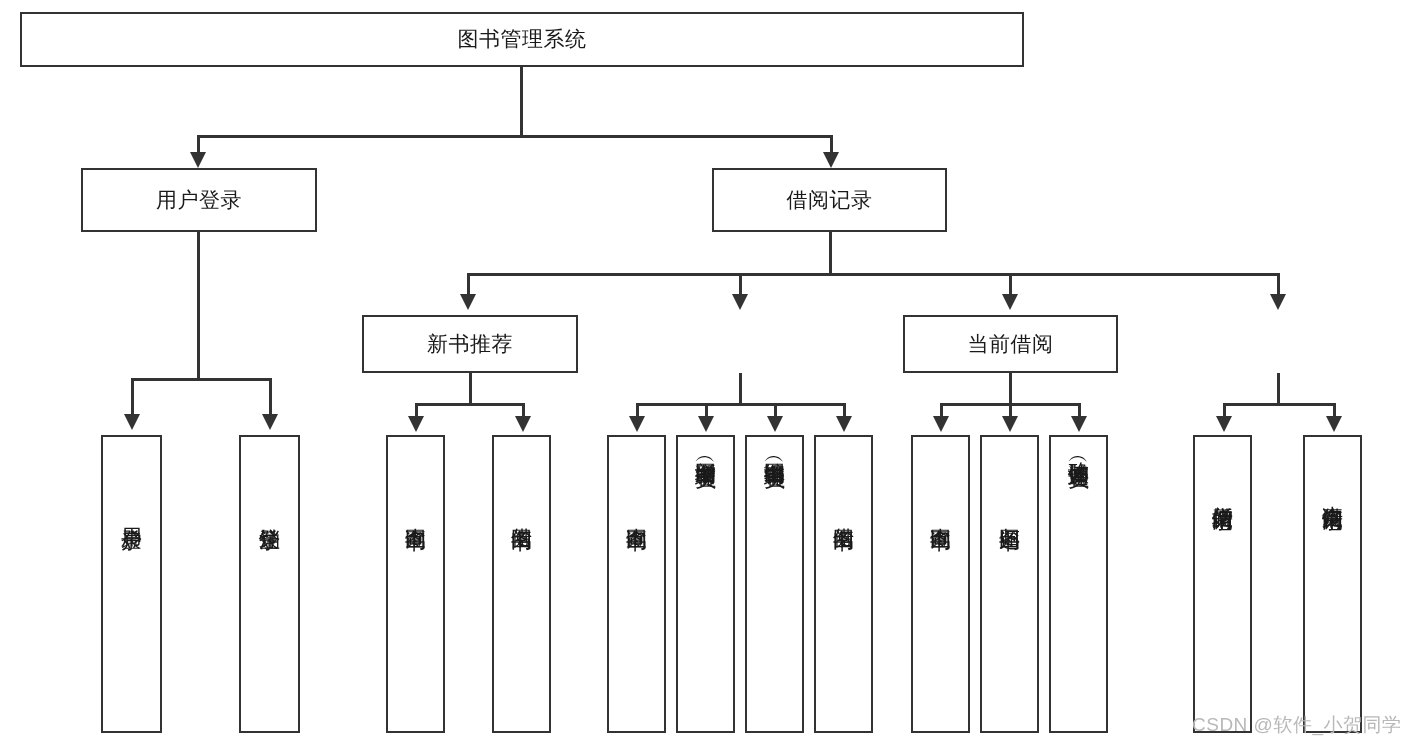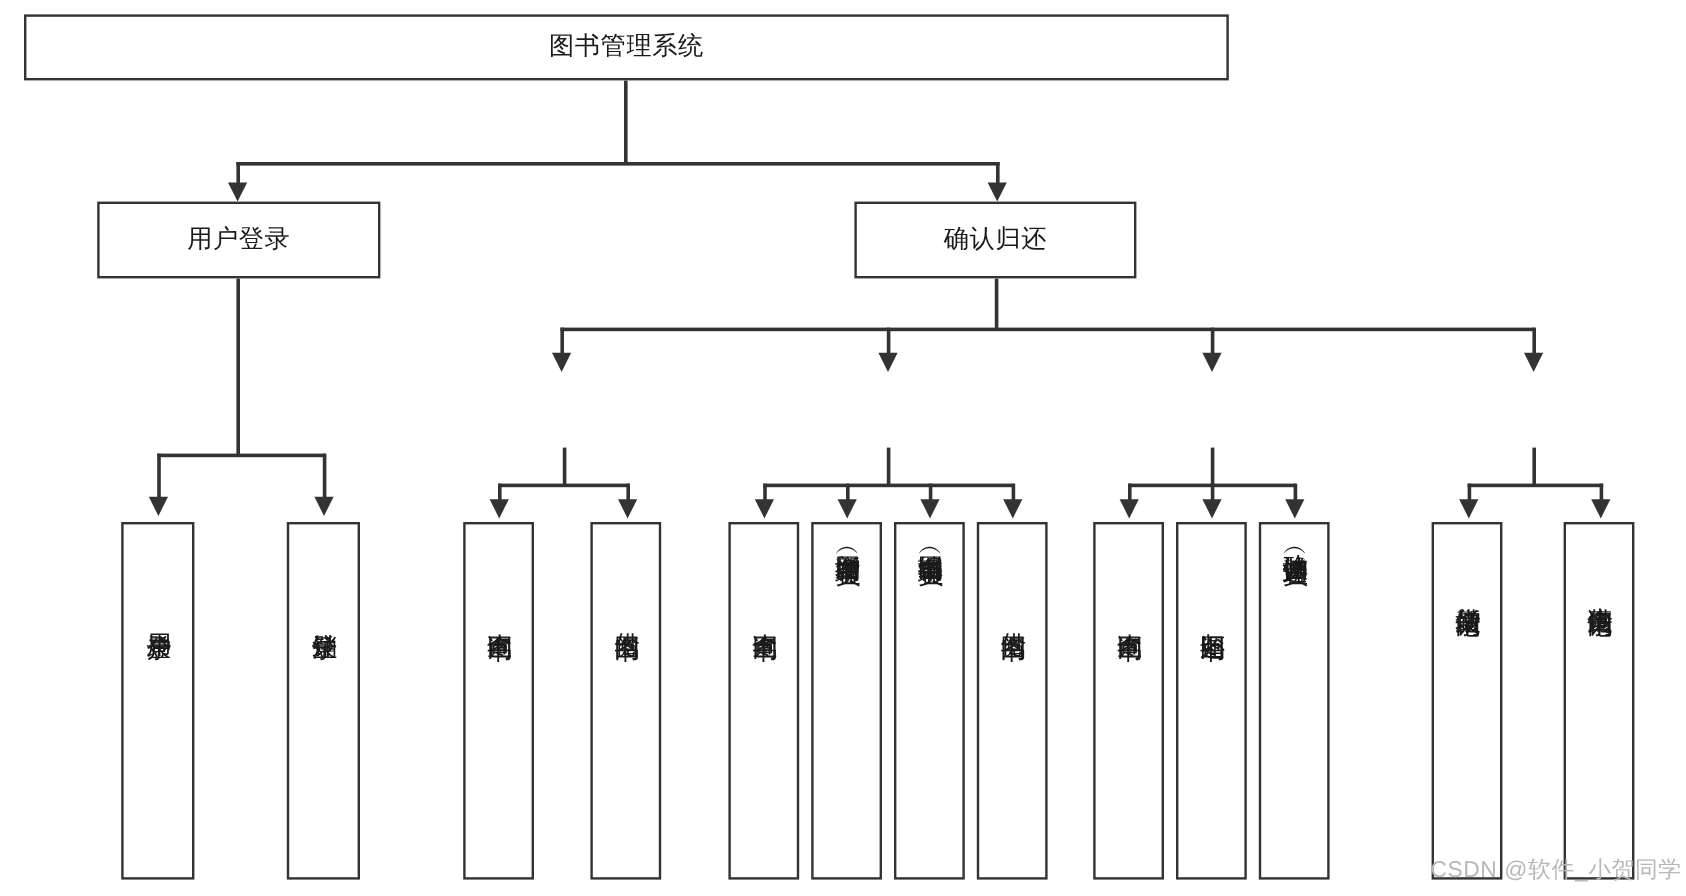--- a/index.html
+++ b/index.html
@@ -152,23 +152,29 @@
   <div class="arrow" style="left:1326px; top:416px;"></div>
 
   <div class="node" style="left:20px; top:12px; width:1004px; height:55px;">
     <span class="node-label">图书管理系统</span>
   </div>
 
   <div class="node" style="left:81px; top:168px; width:236px; height:64px;">
     <span class="node-label">用户登录</span>
   </div>
   <div class="node" style="left:712px; top:168px; width:235px; height:64px;">
-    <span class="node-label">确认归还</span>
-  </div>
-
+    <span class="node-label">借阅记录</span>
+  </div>
+
+  <div class="node" style="left:362px; top:315px; width:216px; height:58px;">
+    <span class="node-label">新书推荐</span>
+  </div>
+  <div class="node" style="left:903px; top:315px; width:215px; height:58px;">
+    <span class="node-label">当前借阅</span>
+  </div>
 
   <div class="node leaf mid" style="left:101px; top:435px; width:61px; height:298px;">
     <span class="node-label">用户登录</span>
   </div>
   <div class="node leaf mid" style="left:239px; top:435px; width:61px; height:298px;">
     <span class="node-label">注销登录</span>
   </div>
 
   <div class="node leaf mid" style="left:386px; top:435px; width:59px; height:298px;">
     <span class="node-label">查询图书</span>

